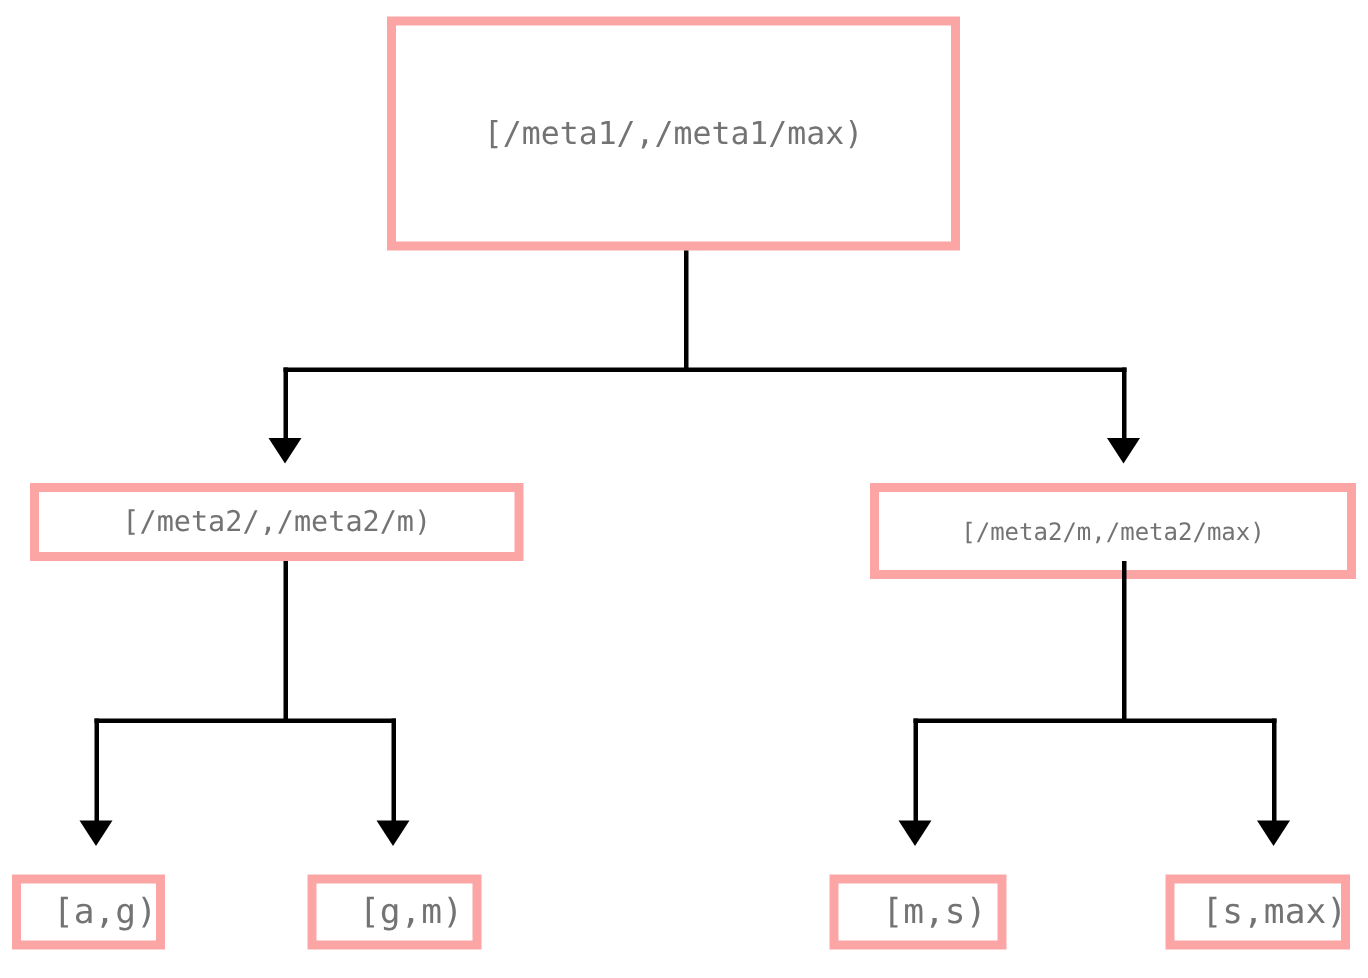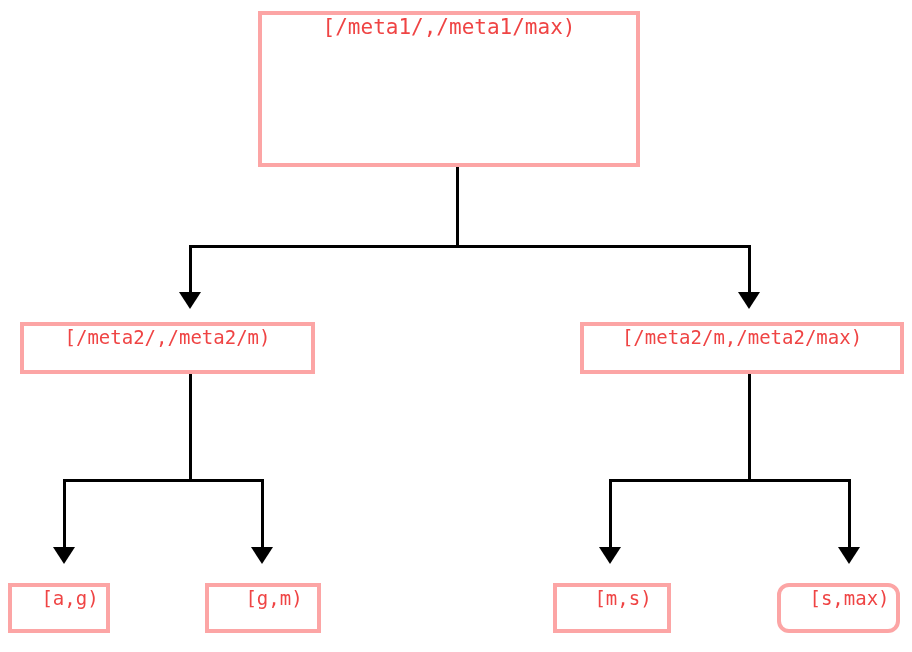--- a/index.html
+++ b/index.html
@@ -11,59 +11,60 @@
     position: relative;
     width: 912px;
     height: 652px;
     background: #ffffff;
     overflow: hidden;
     font-family: "DejaVu Sans Mono", "Liberation Mono", monospace;
   }
   .node {
     position: absolute;
     box-sizing: border-box;
-    border: 4px solid #fca5a5;
+    border: 6px solid #fca5a5;
     background: #ffffff;
     display: flex;
+    align-items: center;
     justify-content: center;
-    color: #ef4444;
+    color: #737373;
     white-space: pre;
   }
   .node-root {
     left: 258px;
     top: 11px;
     width: 382px;
     height: 156px;
     font-size: 21px;
     letter-spacing: 0px;
   }
   .node-mid-left {
     left: 20px;
     top: 322px;
-    width: 295px;
+    width: 329px;
     height: 52px;
     font-size: 19px;
   }
   .node-mid-right {
     left: 580px;
     top: 322px;
     width: 324px;
-    height: 52px;
-    font-size: 19px;
+    height: 64px;
+    font-size: 16px;
   }
   .node-leaf {
     top: 583px;
     height: 50px;
-    font-size: 19px;
+    font-size: 23px;
     padding-left: 22px;
   }
   .leaf-0 { left: 8px;   width: 102px; }
   .leaf-1 { left: 205px; width: 116px; }
   .leaf-2 { left: 553px; width: 118px; }
-  .leaf-3 { left: 777px; width: 123px; border-radius: 12px; }
+  .leaf-3 { left: 777px; width: 123px; }
 
   
   .vline {
     position: absolute;
     width: 3px;
     background: #000000;
   }
   .hline {
     position: absolute;
     height: 3px;

